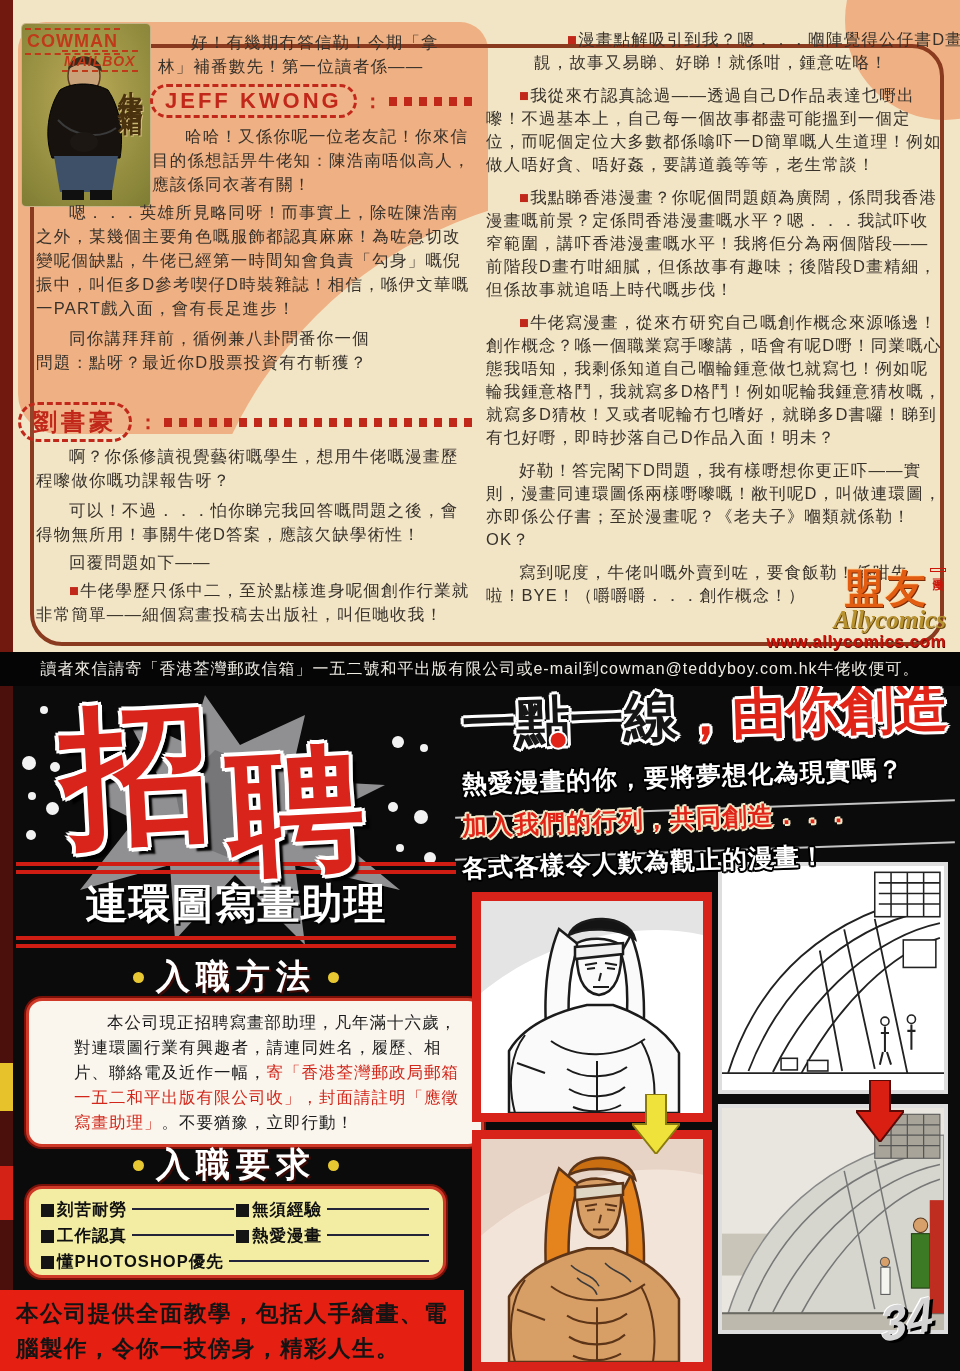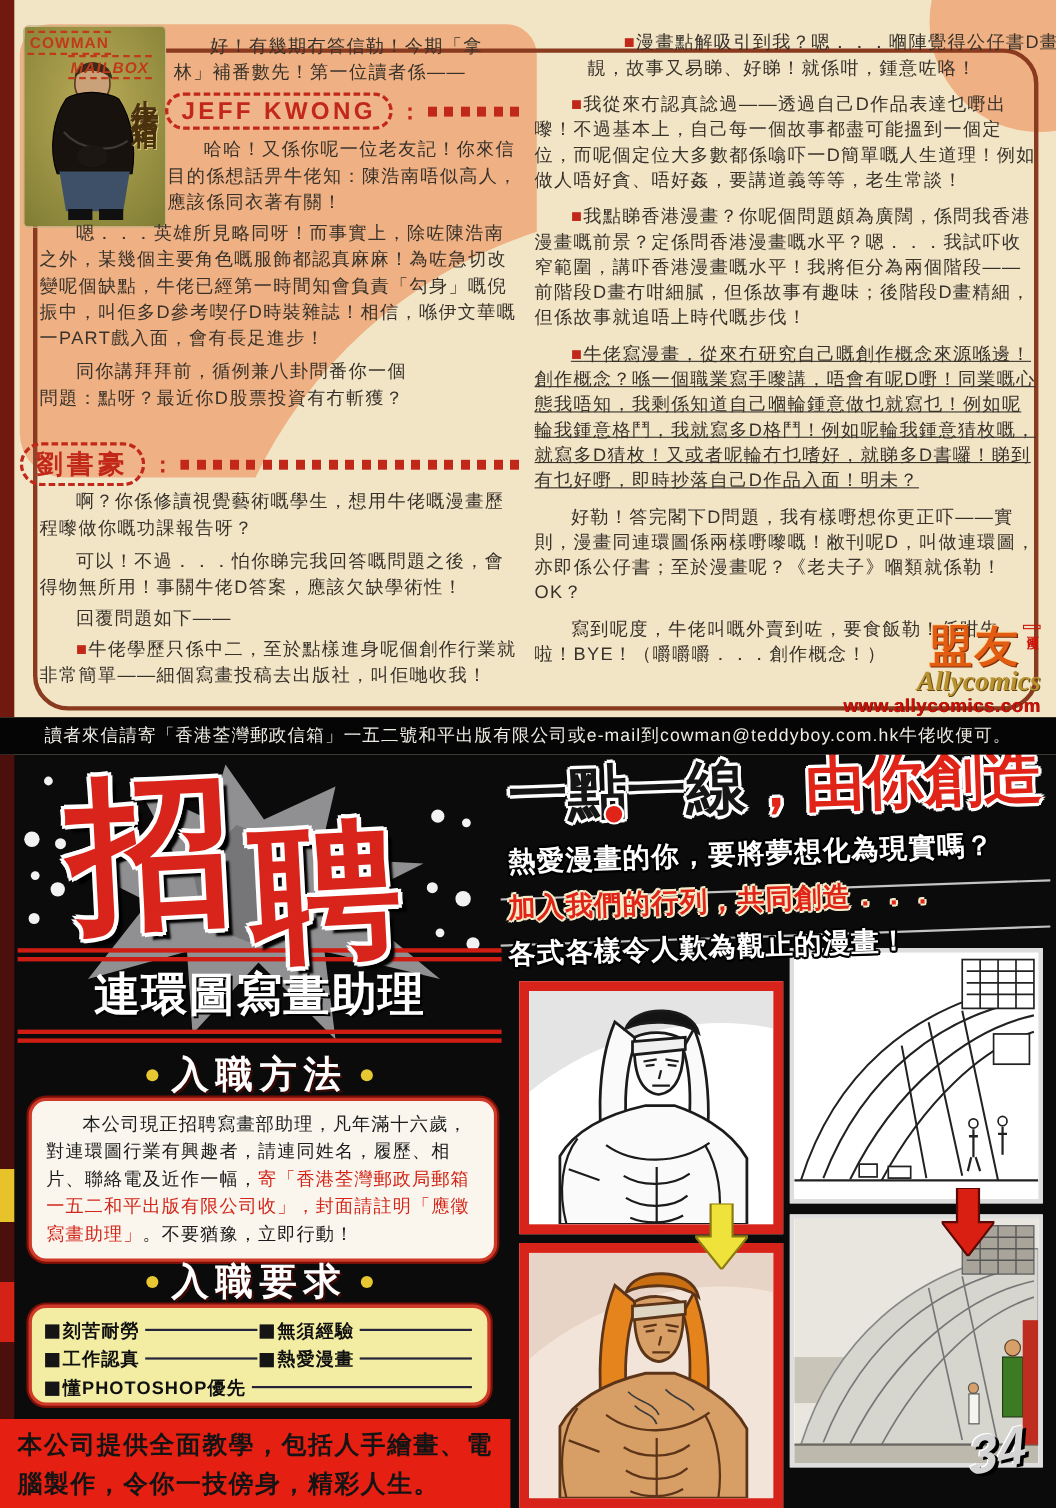--- a/index.html
+++ b/index.html
@@ -16,21 +16,21 @@
   .body-p{margin:0;font-size:16.5px;line-height:24px;letter-spacing:1.2px;color:#38322b;text-indent:2em;z-index:5;}
   .bullet{color:#c2281a;}
   .badge-row{display:flex;align-items:center;gap:6px;z-index:5;}
   .badge{border:3px dashed #c2281a;border-radius:22px;padding:1px 12px;color:#c2281a;font-weight:bold;white-space:nowrap;background:rgba(255,255,255,0.06);}
   .badge-en{font-size:22px;letter-spacing:3px;}
   .badge-cn{font-size:24px;letter-spacing:4px;}
   .badge-colon{color:#c2281a;font-weight:bold;font-size:20px;}
   .dotline{flex:1;height:9px;background:repeating-linear-gradient(90deg,#c2281a 0 8px,transparent 8px 15px);}
   
   .photo{left:22px;top:24px;width:128px;height:182px;z-index:4;border-radius:4px;overflow:hidden;box-shadow:0 0 0 1px #c8b488;}
-  .photo .t1{position:absolute;left:3px;top:4px;color:#c03a1a;font-weight:900;font-size:14px;letter-spacing:1px;border-top:2px dashed #c03a1a;border-bottom:2px dashed #c03a1a;padding:1px 2px;}
+  .photo .t1{position:absolute;left:3px;top:4px;color:#c03a1a;font-weight:900;font-size:18px;letter-spacing:1px;border-top:2px dashed #c03a1a;border-bottom:2px dashed #c03a1a;padding:1px 2px;}
   .photo .t2{position:absolute;left:40px;top:26px;color:#c03a1a;font-weight:900;font-size:14px;letter-spacing:1px;border-top:2px dashed #c03a1a;border-bottom:2px dashed #c03a1a;padding:1px 2px;font-style:italic;}
   .photo .vert{position:absolute;right:2px;top:46px;writing-mode:vertical-rl;font-size:25px;font-weight:900;color:#4a320e;letter-spacing:7px;text-shadow:1px 1px 0 #d8c080;}
   
   .ally{right:14px;top:568px;width:185px;text-align:right;z-index:6;}
   .ally-cn{font-size:40px;font-weight:900;color:#e25c12;letter-spacing:2px;line-height:40px;text-shadow:1px 1px 0 #7a2a06,-1px -1px 0 #ffd9a0;display:inline-block;}
   .ally-tag{display:inline-block;font-size:11px;color:#cc1408;border:1px solid #cc1408;writing-mode:vertical-rl;padding:1px;margin-left:2px;vertical-align:top;font-weight:bold;line-height:12px;}
   .ally-script{font-family:"Liberation Serif",serif;font-style:italic;font-size:25px;color:#b8922e;font-weight:bold;line-height:24px;text-shadow:1px 1px 0 #6a4a10;}
   .ally-url{font-size:17px;font-weight:900;color:#cc1208;letter-spacing:0.5px;line-height:20px;text-shadow:0.5px 0.5px 0 #5a0a04;}
   
   .banner{left:0;top:652px;width:960px;height:34px;background:#050505;z-index:7;display:flex;align-items:center;justify-content:center;}
@@ -40,21 +40,21 @@
   .strip-ad{left:0;top:686px;width:13px;height:685px;background:linear-gradient(to bottom,#4c100c 0 55%,#e8c22a 55% 62%,#4c100c 62% 70%,#d42316 70% 78%,#4c100c 78% 100%);}
   .splash{left:55px;top:690px;z-index:1;opacity:0.95;}
   .wdot{border-radius:50%;background:#f2f2f2;z-index:2;}
   .bigchar{font-weight:900;color:#d8241a;z-index:3;line-height:1;
     text-shadow:4px 0 0 #fff,-4px 0 0 #fff,0 4px 0 #fff,0 -4px 0 #fff,3px 3px 0 #fff,-3px -3px 0 #fff,3px -3px 0 #fff,-3px 3px 0 #fff,7px 7px 2px #000;}
   .redline{height:4px;background:#cf1d13;z-index:2;}
   .ad-sub{width:440px;text-align:center;color:#fff;font-weight:900;font-size:42px;line-height:52px;letter-spacing:1px;z-index:2;text-shadow:2px 2px 0 #000;}
   .ad-head{width:440px;display:flex;align-items:center;justify-content:center;gap:12px;z-index:2;}
   .ad-head b{color:#fff;font-weight:900;font-size:34px;letter-spacing:6px;text-shadow:2px 2px 0 #3a0a06;}
   .ad-head i{width:11px;height:11px;border-radius:50%;background:#e8c832;}
-  .white-box{background:#faf6ee;border:3px solid #cf3a28;border-radius:16px;z-index:2;box-shadow:0 0 0 2px #7a1008;}
+  .white-box{background:#faf6ee;border:3px solid #cf3a28;border-radius:16px;z-index:2;box-shadow:0 0 0 2px #7a1008;padding-left:32px;}
   .white-box p{margin:0;padding:9px 13px;font-size:16.5px;line-height:25px;letter-spacing:1px;color:#1c1c1c;text-indent:2em;}
   .white-box .red{color:#d3261a;}
   .yellow-box{background:#f2eda2;border:3px solid #cf3a28;border-radius:16px;z-index:2;box-shadow:0 0 0 2px #7a1008;padding:8px 12px;box-sizing:border-box;}
   .req-row{display:flex;}
   .req-item{flex:1;display:flex;align-items:center;height:26px;}
   .req-item .sq{width:13px;height:13px;background:#151515;margin-right:3px;flex:none;}
   .req-item b{font-size:16.5px;color:#101010;letter-spacing:1px;white-space:nowrap;}
   .req-item .ln{flex:1;border-bottom:2.5px solid #23233a;margin:0 2px 3px 5px;}
   .ad-footer{left:0;top:1290px;width:464px;height:81px;background:#e51f12;z-index:2;}
   .ad-footer p{margin:0;padding:6px 10px 0 16px;font-size:22.5px;line-height:35px;letter-spacing:1.5px;font-weight:900;color:#141414;}
@@ -126,21 +126,21 @@
     </div>
 
     <p class="abs body-p" style="left:36px;top:444px;width:436px;">啊？你係修讀視覺藝術嘅學生，想用牛佬嘅漫畫歷程嚟做你嘅功課報告呀？</p>
     <p class="abs body-p" style="left:36px;top:498px;width:436px;">可以！不過．．．怕你睇完我回答嘅問題之後，會得物無所用！事關牛佬D答案，應該欠缺學術性！</p>
     <p class="abs body-p" style="left:36px;top:550px;width:436px;">回覆問題如下——</p>
     <p class="abs body-p" style="left:36px;top:578px;width:436px;"><span class="bullet">■</span><span>牛佬學歷只係中二，至於點樣進身呢個創作行業就非常簡單——細個寫畫投稿去出版社，叫佢哋收我！</span></p>
 
     <p class="abs body-p" style="left:486px;top:28px;width:456px;line-height:23px;margin-left:48px;"><span class="bullet">■</span><span>漫畫點解吸引到我？嗯．．．嗰陣覺得公仔書D畫好靚，故事又易睇、好睇！就係咁，鍾意咗咯！</span></p>
     <p class="abs body-p" style="left:486px;top:186px;width:456px;line-height:23px;"><span class="bullet">■</span><span>我點睇香港漫畫？你呢個問題頗為廣闊，係問我香港漫畫嘅前景？定係問香港漫畫嘅水平？嗯．．．我試吓收窄範圍，講吓香港漫畫嘅水平！我將佢分為兩個階段——前階段D畫冇咁細膩，但係故事有趣味；後階段D畫精細，但係故事就追唔上時代嘅步伐！</span></p>
     <p class="abs body-p" style="left:486px;top:84px;width:456px;line-height:23px;"><span class="bullet">■</span><span>我從來冇認真諗過——透過自己D作品表達乜嘢出嚟！不過基本上，自己每一個故事都盡可能搵到一個定位，而呢個定位大多數都係噏吓一D簡單嘅人生道理！例如做人唔好貪、唔好姦，要講道義等等，老生常談！</span></p>
-    <p class="abs body-p" style="left:486px;top:311px;width:456px;line-height:23px;text-decoration:underline;"><span class="bullet">■</span><span>牛佬寫漫畫，從來冇研究自己嘅創作概念來源喺邊！創作概念？喺一個職業寫手嚟講，唔會有呢D嘢！同業嘅心態我唔知，我剩係知道自己嗰輪鍾意做乜就寫乜！例如呢輪我鍾意格鬥，我就寫多D格鬥！例如呢輪我鍾意猜枚嘅，就寫多D猜枚！又或者呢輪冇乜嗜好，就睇多D書囉！睇到有乜好嘢，即時抄落自己D作品入面！明未？</span></p>
+    <p class="abs body-p" style="left:486px;top:311px;width:456px;line-height:23px;"><span class="bullet">■</span><span>牛佬寫漫畫，從來冇研究自己嘅創作概念來源喺邊！創作概念？喺一個職業寫手嚟講，唔會有呢D嘢！同業嘅心態我唔知，我剩係知道自己嗰輪鍾意做乜就寫乜！例如呢輪我鍾意格鬥，我就寫多D格鬥！例如呢輪我鍾意猜枚嘅，就寫多D猜枚！又或者呢輪冇乜嗜好，就睇多D書囉！睇到有乜好嘢，即時抄落自己D作品入面！明未？</span></p>
     <p class="abs body-p" style="left:486px;top:459px;width:456px;line-height:23px;">好勒！答完閣下D問題，我有樣嘢想你更正吓——實則，漫畫同連環圖係兩樣嘢嚟嘅！敝刊呢D，叫做連環圖，亦即係公仔書；至於漫畫呢？《老夫子》嗰類就係勒！OK？</p>
     <p class="abs body-p" style="left:486px;top:561px;width:456px;line-height:23px;">寫到呢度，牛佬叫嘅外賣到咗，要食飯勒！係咁先啦！BYE！（嚼嚼嚼．．．創作概念！）</p>
 
     <div class="abs ally">
       <div><span class="ally-cn">盟友</span><span class="ally-tag">漫画</span></div>
       <div class="ally-script">Allycomics</div>
       <div class="ally-url">www.allycomics.com</div>
     </div>
   </section>
 

